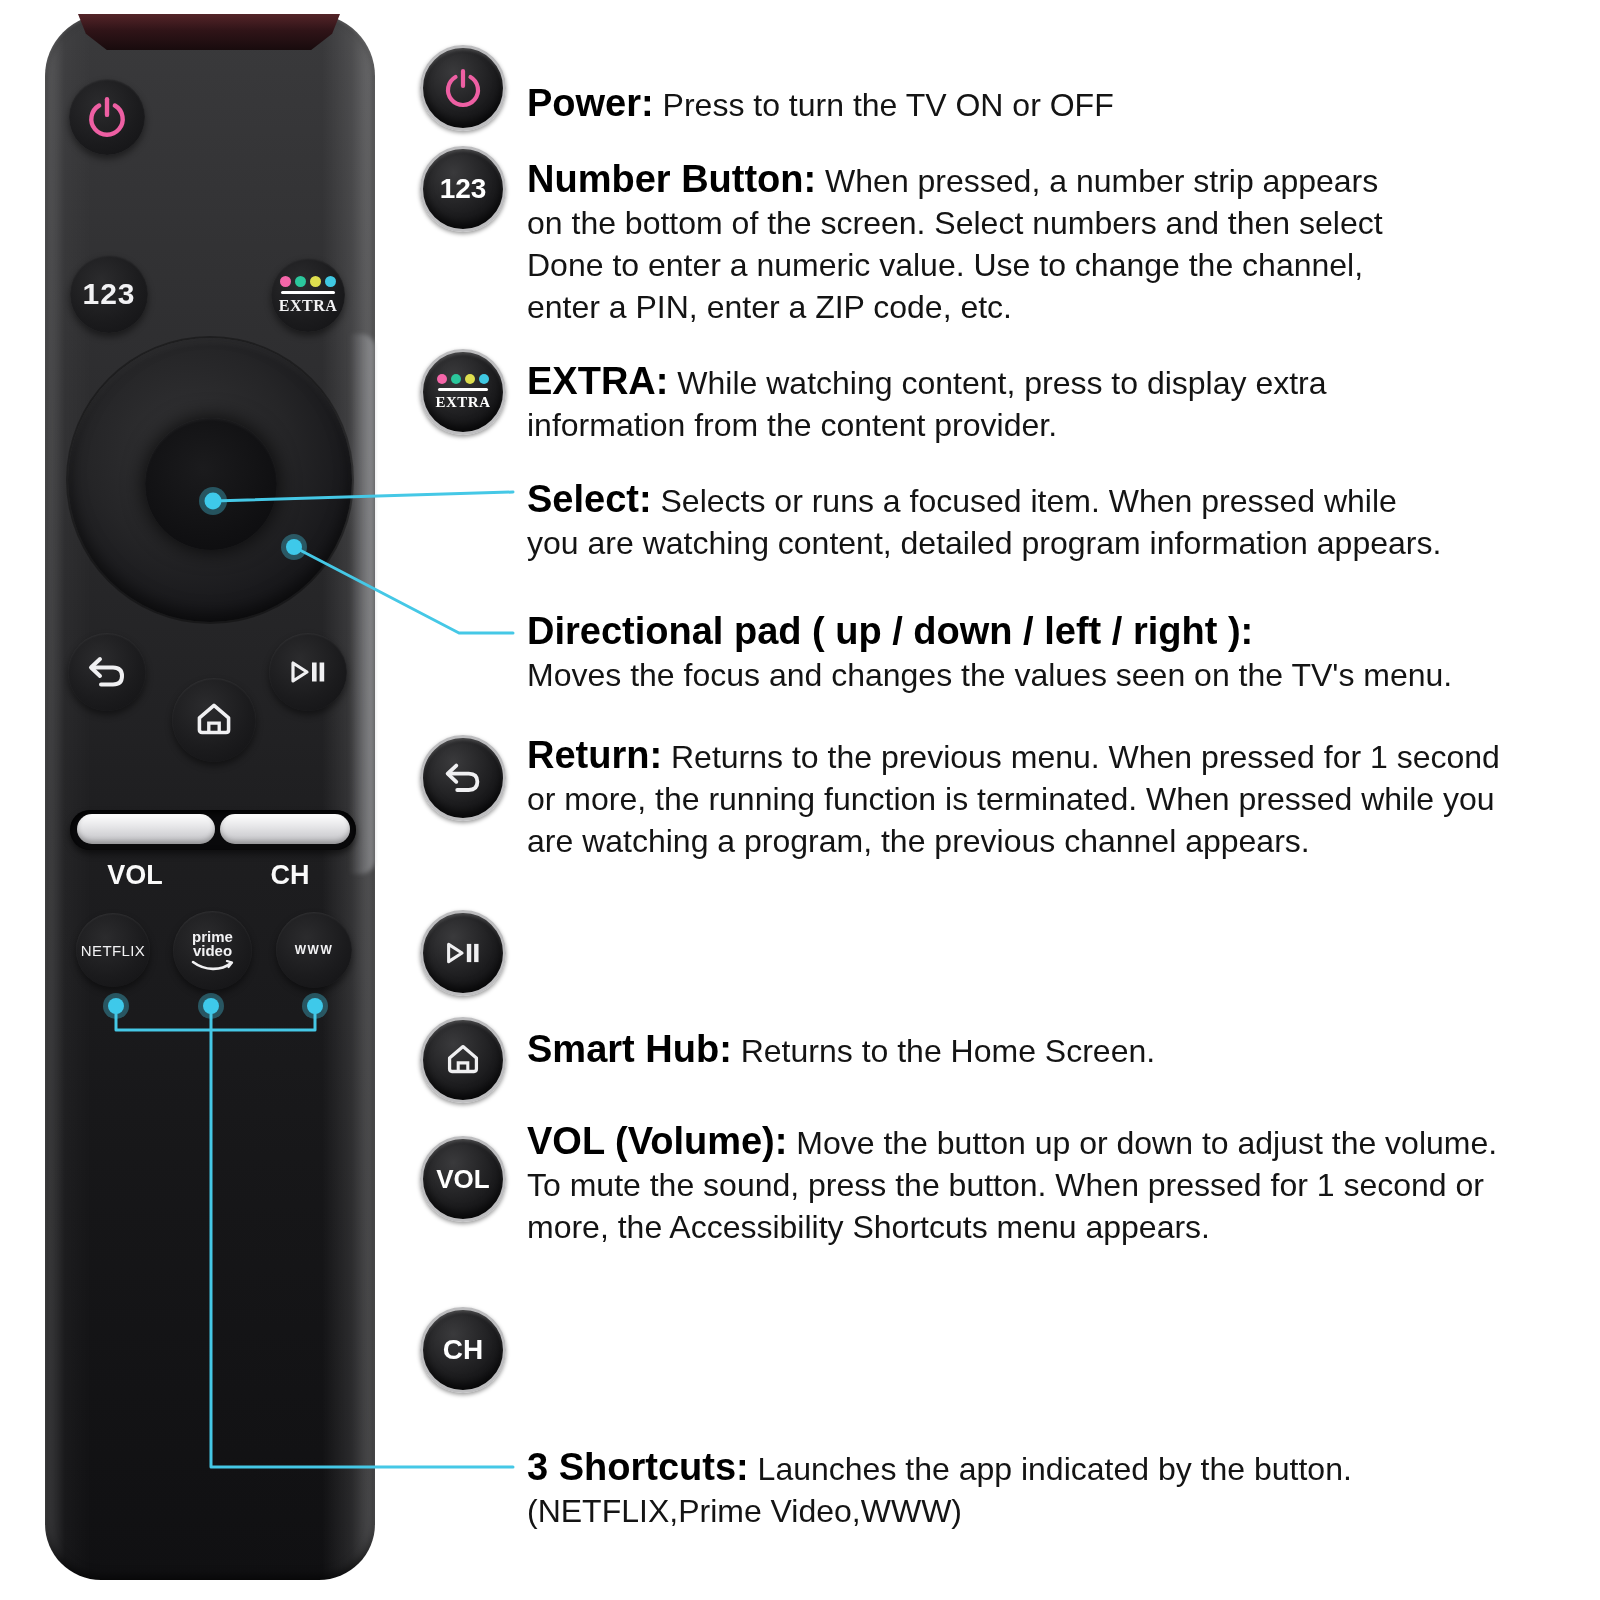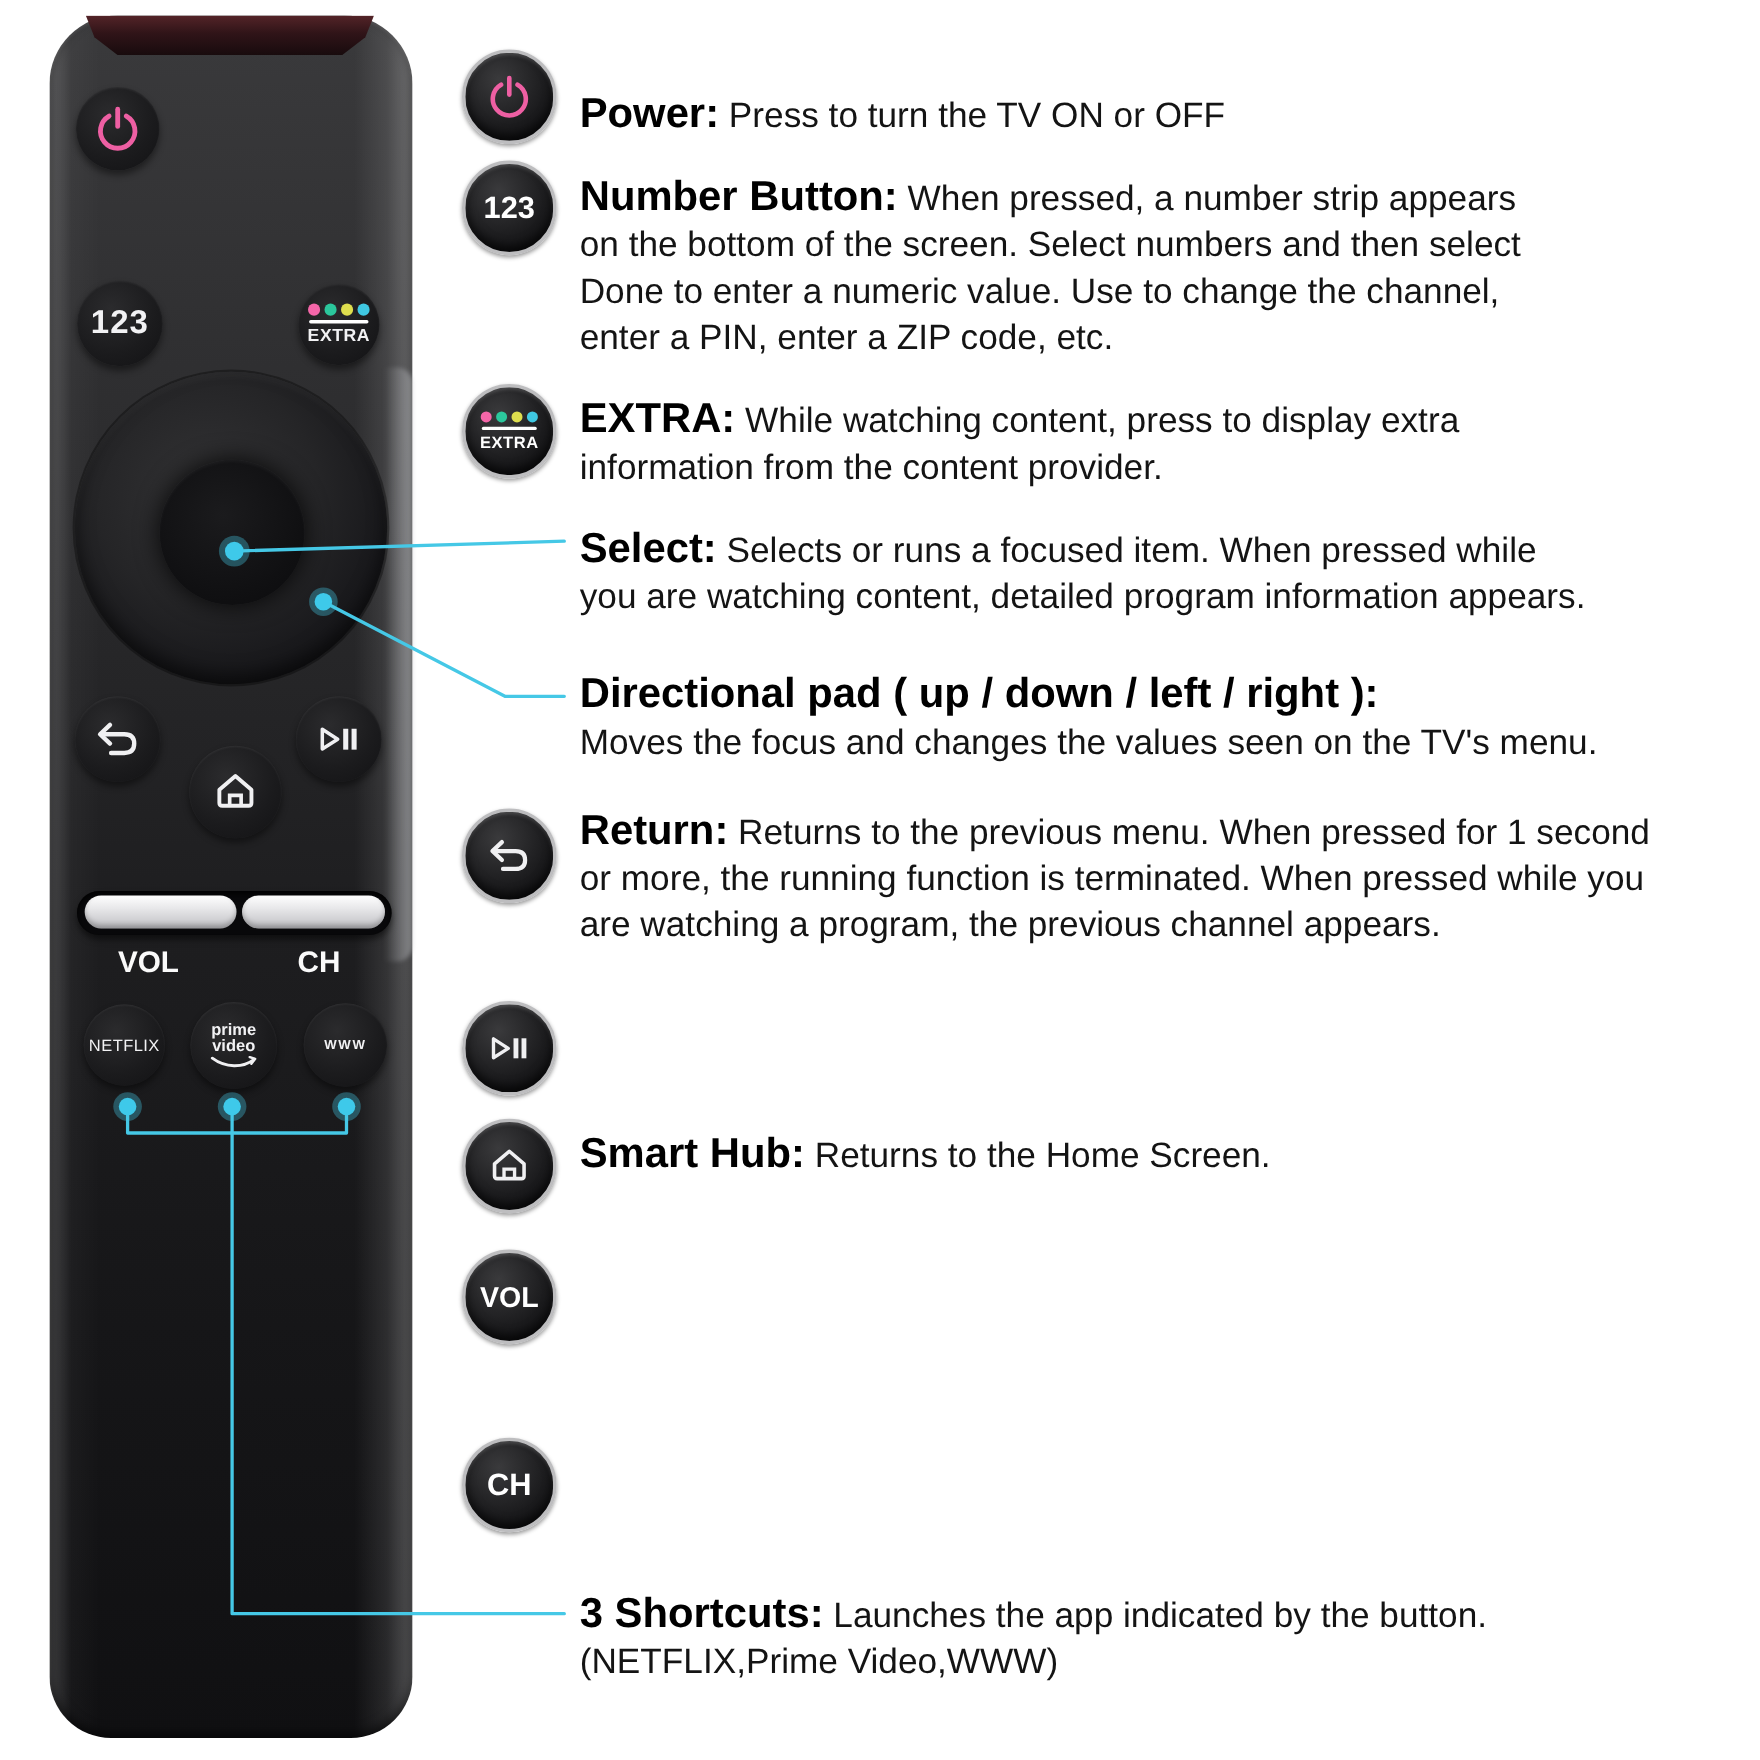--- a/index.html
+++ b/index.html
@@ -34,21 +34,21 @@
     box-shadow:0 4px 7px rgba(0,0,0,0.45), inset 0 1px 2px rgba(255,255,255,0.07);
     display:flex;align-items:center;justify-content:center;flex-direction:column;
     color:#f2f2f4;
   }
   .btn-power{left:24px;top:65px;width:76px;height:76px;}
   .btn-123{left:25px;top:241px;width:78px;height:78px;font-size:30px;font-weight:bold;letter-spacing:1px;}
   .btn-extra{left:226px;top:244px;width:74px;height:74px;}
   .extra-dots{display:flex;gap:4px;margin-bottom:4px;}
   .extra-dots i{width:11px;height:11px;border-radius:50%;display:block;}
   .extra-line{width:54px;height:3px;background:#fff;margin-bottom:3px;border-radius:2px;}
-  .extra-text{font-size:16px;font-weight:bold;letter-spacing:0.5px;}
+  .extra-text{font-size:16px;font-weight:bold;letter-spacing:0.5px;font-family:Liberation Serif, serif;}
   .d1{background:#f566a9;} .d2{background:#2bc79c;} .d3{background:#dede4e;} .d4{background:#3fc8e2;}
   
   .dpad{
     position:absolute;left:23px;top:324px;width:284px;height:284px;border-radius:50%;
     background:radial-gradient(circle at 42% 38%,#323234 0%,#252527 42%,#17171a 72%,#0b0b0d 100%);
     box-shadow:inset 0 -8px 16px rgba(0,0,0,0.55), inset 0 4px 6px rgba(255,255,255,0.05), 0 0 0 2px rgba(0,0,0,0.35);
   }
   .select-btn{
     position:absolute;left:77px;top:80px;width:132px;height:132px;border-radius:50%;
     background:radial-gradient(circle at 44% 38%,#1b1b1d 0%,#101012 65%,#0b0b0d 100%);
@@ -283,19 +283,25 @@
   <div class="lrow row-return">
     <b>Return:</b>
     <span class="desc">Returns to the previous menu. When pressed for 1 second
 or more, the running function is terminated. When pressed while you
 are watching a program, the previous channel appears.</span>
   </div>
   <div class="lrow row-hub">
     <b>Smart Hub:</b>
     <span class="desc">Returns to the Home Screen.</span>
   </div>
+  <div class="lrow row-vol">
+    <b>VOL (Volume):</b>
+    <span class="desc">Move the button up or down to adjust the volume.
+To mute the sound, press the button. When pressed for 1 second or
+more, the Accessibility Shortcuts menu appears.</span>
+  </div>
   <div class="lrow row-shortcuts">
     <b>3 Shortcuts:</b>
     <span class="desc">Launches the app indicated by the button.
 (NETFLIX,Prime Video,WWW)</span>
   </div>
 
 </div>
 
 </body></html>

